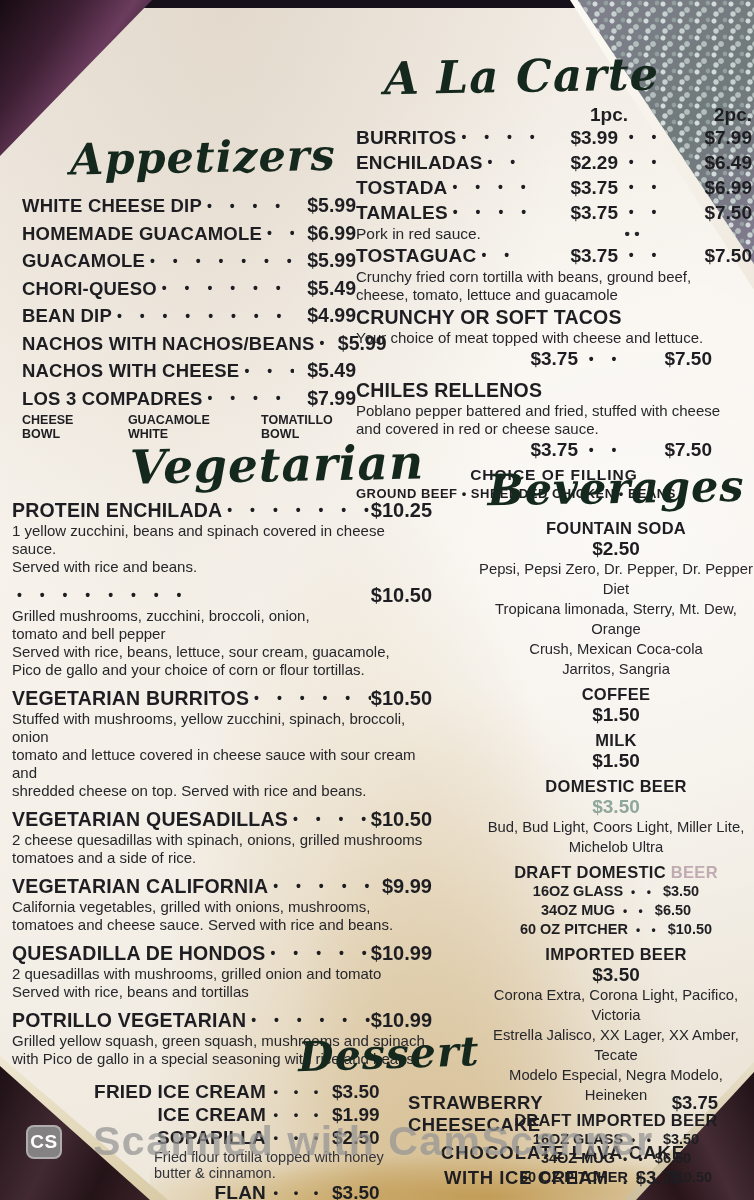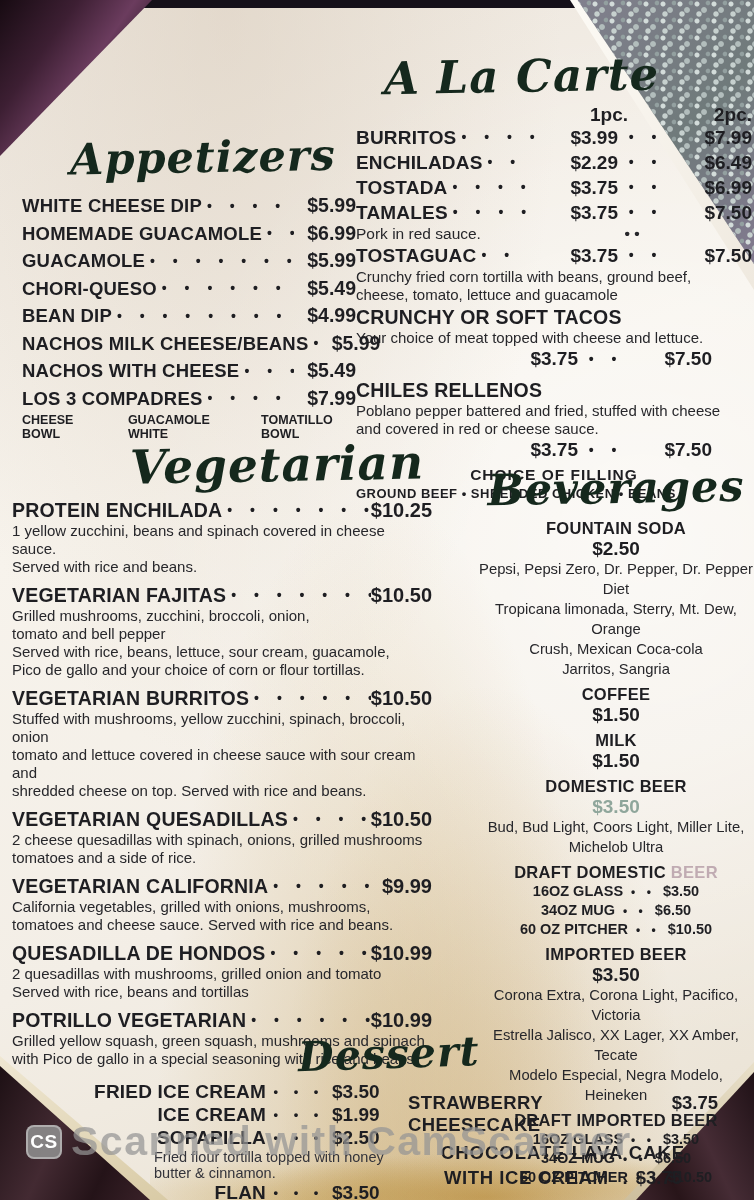--- a/index.html
+++ b/index.html
@@ -108,21 +108,21 @@
   .dl-note{font-size:14.5px;line-height:16px;color:#33333a;margin-left:96px;white-space:pre-line;}
   .des-right{flex:1;padding-left:10px;padding-top:12px;}
   .dr-row{display:flex;align-items:baseline;font-size:18.5px;}
   .dr-row .lab{font-weight:bold;letter-spacing:.4px;}
   .dr-row .price{margin-left:26px;}
   .dr-l1{font-weight:bold;font-size:18.5px;letter-spacing:1px;text-align:center;margin-top:6px;}
   .dr-l2{display:flex;justify-content:center;align-items:baseline;font-size:18.5px;margin-top:3px;}
   .dr-l2 .lab{font-weight:bold;letter-spacing:.6px;}
   .dr-l2 .dot{font-weight:bold;margin:0 8px 0 14px;}
   
-  .watermark{position:absolute;left:26px;top:1118px;display:flex;align-items:center;gap:9px;z-index:20;}
+  .watermark{position:absolute;left:26px;top:1118px;display:flex;align-items:center;gap:31px;z-index:20;}
   .cs-badge{width:36px;height:34px;border-radius:8px;background:rgba(142,142,142,.88);
      display:flex;align-items:center;justify-content:center;
      color:#fff;font-weight:bold;font-size:19px;letter-spacing:.5px;
      box-shadow:0 0 0 2px rgba(255,255,255,.35) inset;}
   .wm-text{font-size:41px;font-weight:bold;color:rgba(148,148,148,.72);letter-spacing:1.5px;white-space:nowrap;}
 </style>
 </head>
 <body>
 
 <div class="stage">
@@ -232,21 +232,21 @@
       <span class="iname">CHORI-QUESO</span>
       <span class="dots">• • • • • • • •</span>
       <span class="price">$5.49</span>
     </div>
     <div class="app-row">
       <span class="iname">BEAN DIP</span>
       <span class="dots">• • • • • • • • • •</span>
       <span class="price">$4.99</span>
     </div>
     <div class="app-row">
-      <span class="iname">NACHOS MILK CHEESE/BEANS</span>
+      <span class="iname">NACHOS WITH NACHOS/BEANS</span>
       <span class="dots">•</span>
       <span class="price">$5.99</span>
     </div>
     <div class="app-row">
       <span class="iname">NACHOS WITH CHEESE</span>
       <span class="dots">• • • •</span>
       <span class="price">$5.49</span>
     </div>
     <div class="app-row">
       <span class="iname">LOS 3 COMPADRES</span>
@@ -266,21 +266,20 @@
       <div class="veg-row">
         <span class="iname">PROTEIN ENCHILADA</span>
         <span class="dots">• • • • • • • •</span>
         <span class="price">$10.25</span>
       </div>
       <div class="desc">1 yellow zucchini, beans and spinach covered in cheese sauce.
 Served with rice and beans.</div>
     </div>
     <div class="veg-item">
       <div class="veg-row">
-        <span class="iname">VEGETARIAN FAJITAS</span>
         <span class="dots">• • • • • • • •</span>
         <span class="price">$10.50</span>
       </div>
       <div class="desc">Grilled mushrooms, zucchini, broccoli, onion,
 tomato and bell pepper
 Served with rice, beans, lettuce, sour cream, guacamole,
 Pico de gallo and your choice of corn or flour tortillas.</div>
     </div>
     <div class="veg-item">
       <div class="veg-row">

